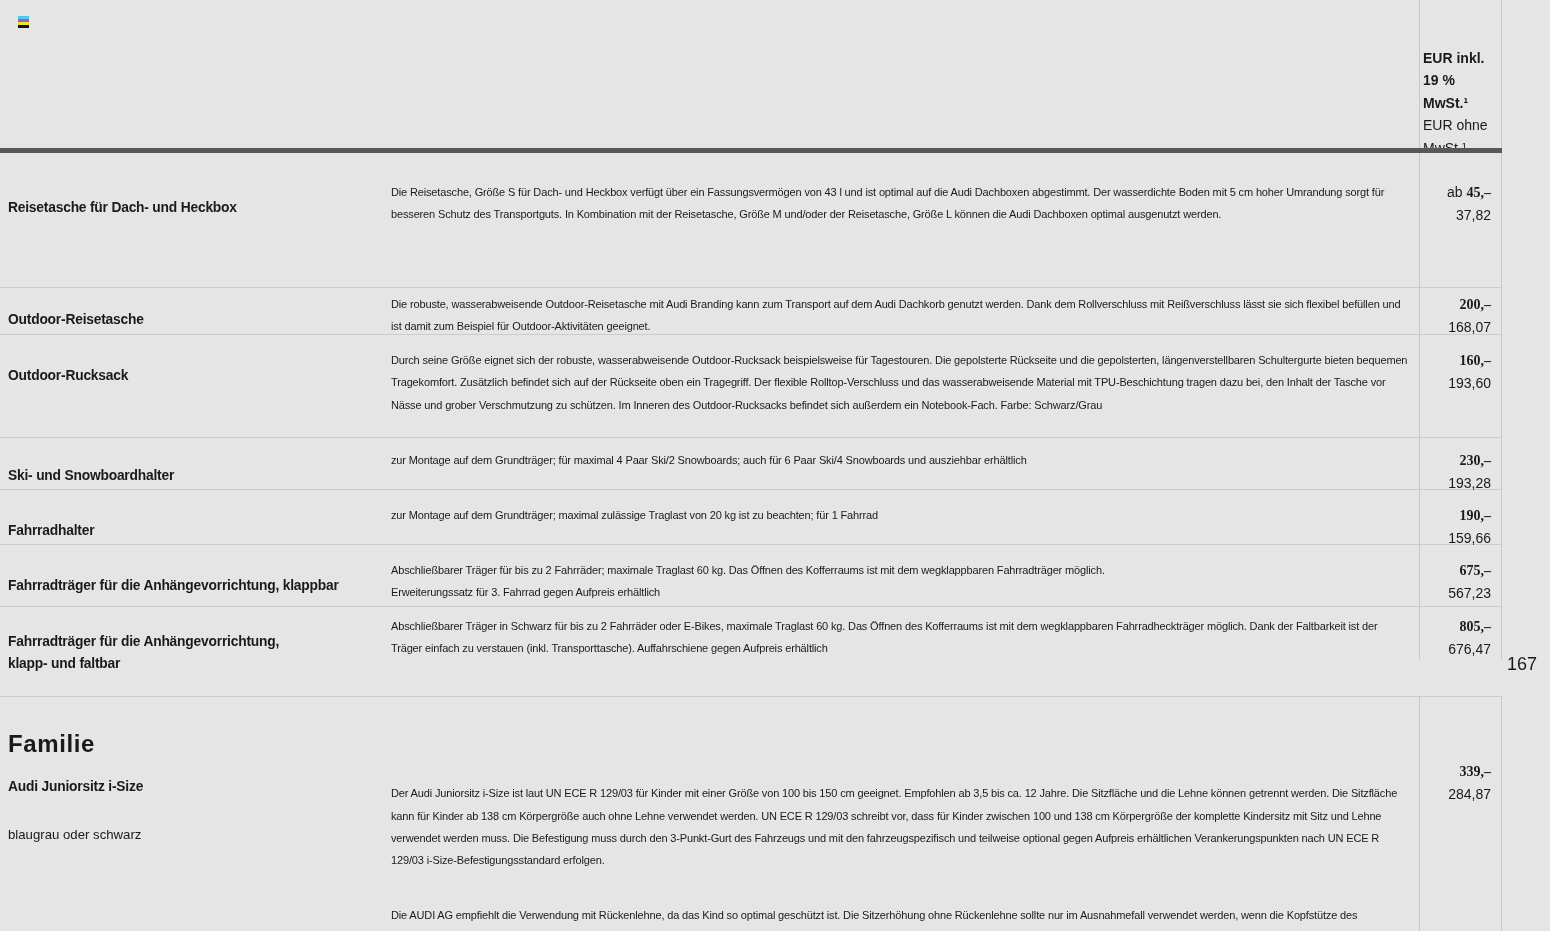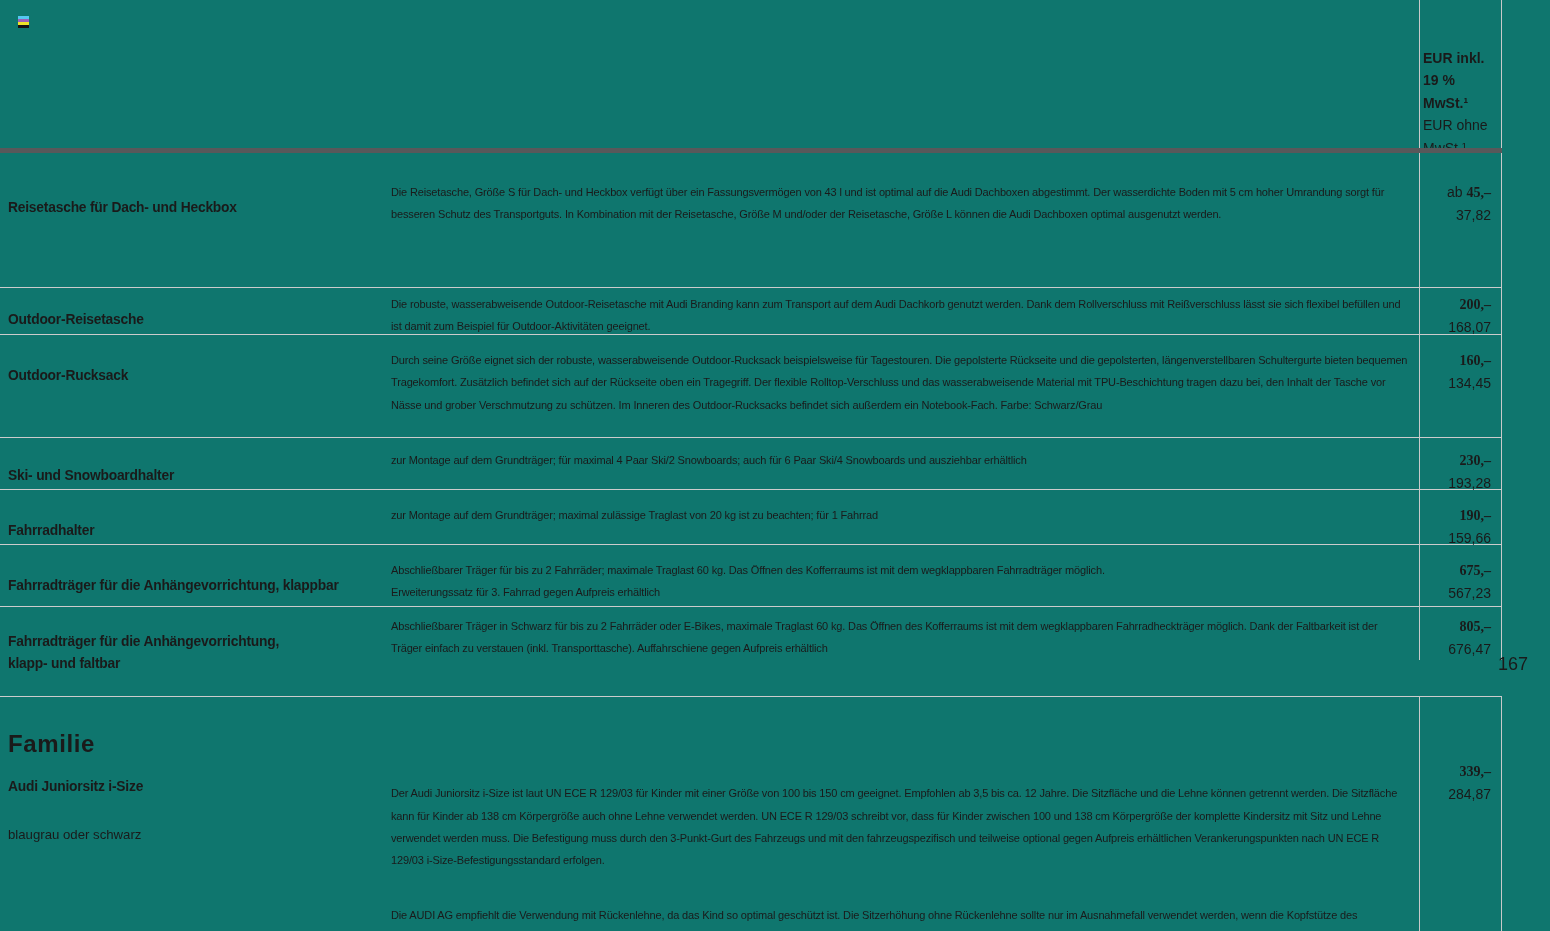--- a/index.html
+++ b/index.html
@@ -1,17 +1,17 @@
 <!DOCTYPE html>
 <html><head>
 <meta charset="utf-8">
 <style>
   html,body { margin:0; padding:0; background:#fff; }
   .page {
-    position:relative; width:1550px; height:931px; background:#0f766e;
+    position:relative; width:1550px; height:931px; background:#e5e5e5;
     font-family:"Liberation Sans", sans-serif; color:#1a1a1a; overflow:hidden;
   }
   .colorbar { position:absolute; left:18px; top:16px; width:11px; }
   .colorbar .stripe { height:3px; width:11px; }
 
   .vline { position:absolute; width:1px; background:#c9c9c9; }
   .hline { position:absolute; left:0; width:1502px; height:1px; background:#cccccc; }
   .thickline { position:absolute; left:0; top:148px; width:1502px; height:5px; background:#58585a; }
 
   .hdr { position:absolute; left:1423px; top:47px; width:76px; font-size:14px; line-height:22.4px; }
@@ -27,21 +27,21 @@
   .d {
     position:absolute; left:391px; top:0; width:1019px;
     font-size:11px; line-height:22.3px; letter-spacing:-0.15px; white-space:pre-line;
   }
   .d p { margin:0; white-space:pre-line; }
   .d p + p { margin-top:10px; }
   .p { position:absolute; left:1419px; top:0; width:82px; box-sizing:border-box; padding-right:10px; text-align:right; font-size:14px; line-height:22.3px; }
   .p b { font-weight:bold;font-family:Liberation Serif, serif; }
 
   .h1 { position:absolute; left:8px; top:730px; font-size:24px; font-weight:bold; letter-spacing:0.6px; }
-  .pagenum { position:absolute; left:1498px; top:654px; width:48px; text-align:left; font-size:18px; }
+  .pagenum { position:absolute; left:1498px; top:654px; width:48px; text-align:center; font-size:18px; }
 </style>
 </head>
 <body>
 
 <div class="page">
 
   <div class="colorbar">
       <div class="stripe" style="background: rgb(84, 199, 240);"></div>
       <div class="stripe" style="background: rgb(159, 95, 184);"></div>
       <div class="stripe" style="background: rgb(239, 226, 41);"></div>
@@ -86,21 +86,21 @@
       <div><span></span><b>200,–</b></div>
       <div>168,07</div>
     </div>
   </div>
 
   <div class="row" style="top:349px;">
     <div class="t">Outdoor-Rucksack</div>
     <div class="d">Durch seine Größe eignet sich der robuste, wasserabweisende Outdoor-Rucksack beispielsweise für Tagestouren. Die gepolsterte Rückseite und die gepolsterten, längenverstellbaren Schultergurte bieten bequemen Tragekomfort. Zusätzlich befindet sich auf der Rückseite oben ein Tragegriff. Der flexible Rolltop-Verschluss und das wasserabweisende Material mit TPU-Beschichtung tragen dazu bei, den Inhalt der Tasche vor Nässe und grober Verschmutzung zu schützen. Im Inneren des Outdoor-Rucksacks befindet sich außerdem ein Notebook-Fach. Farbe: Schwarz/Grau</div>
     <div class="p">
       <div><span></span><b>160,–</b></div>
-      <div>134,45</div>
+      <div>193,60</div>
     </div>
   </div>
 
   <div class="row" style="top:449px;">
     <div class="t">Ski- und Snowboardhalter</div>
     <div class="d">zur Montage auf dem Grundträger; für maximal 4 Paar Ski/2 Snowboards; auch für 6 Paar Ski/4 Snowboards und ausziehbar erhältlich</div>
     <div class="p">
       <div><span></span><b>230,–</b></div>
       <div>193,28</div>
     </div>

